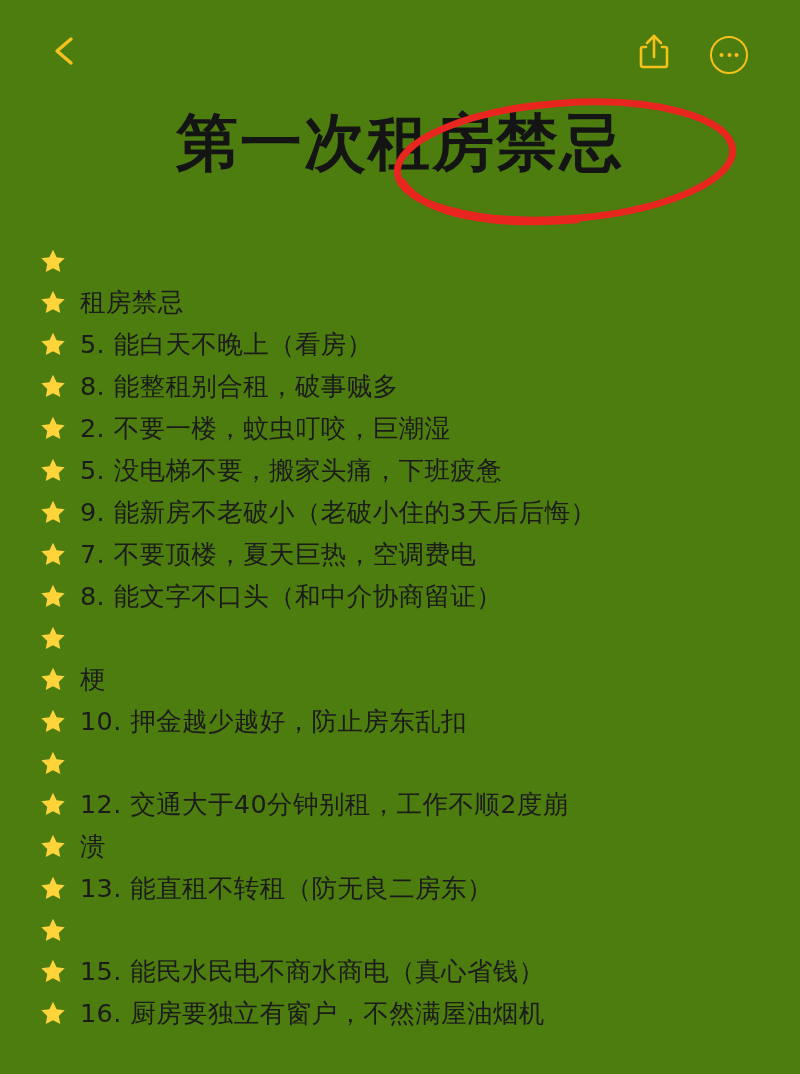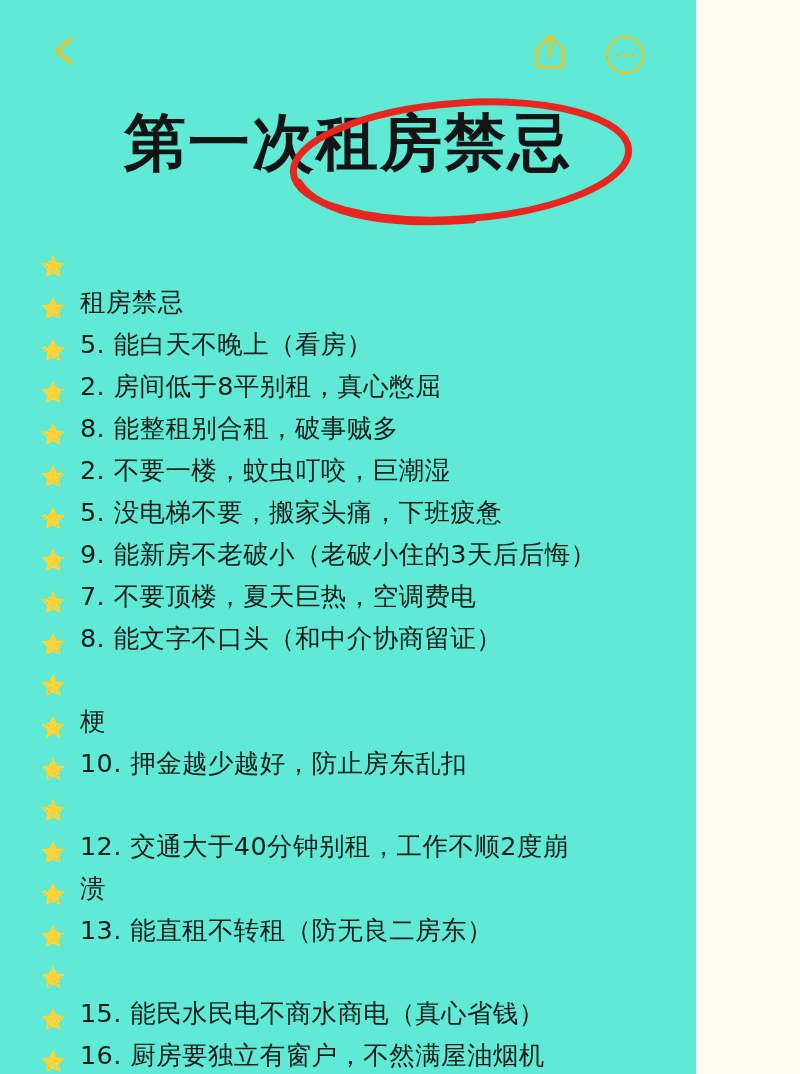--- a/index.html
+++ b/index.html
@@ -4,23 +4,23 @@
 <style>
   * { box-sizing: border-box; margin: 0; padding: 0; }
   html, body {
     width: 800px;
     height: 1074px;
     background: #fffdf2;
     font-family: "Liberation Sans", "DejaVu Sans", sans-serif;
   }
   .page {
     position: relative;
-    width: 696px;
+    width: 800px;
     height: 1074px;
-    background: #5eead4;
+    background: #4d7c0f;
     overflow: hidden;
   }
 
   
   .topbar {
     position: relative;
     height: 90px;
   }
   .back-btn {
     position: absolute;
@@ -93,21 +93,21 @@
     pointer-events: none;
   }
 
   
   .list {
     margin-top: 24px;
     padding: 0 44px 0 40px;
   }
   .row {
     display: flex;
-    align-items: flex-end;
+    align-items: flex-start;
     min-height: 41px;
     padding: 2px 0;
   }
   .star {
     flex: 0 0 auto;
     width: 26px;
     height: 26px;
     margin-top: 6px;
     margin-right: 14px;
   }
@@ -186,28 +186,20 @@
 
     <div class="row">
       <span class="star">
         <svg width="26" height="26" viewBox="0 0 24 24">
             <polygon points="12,1.6 15.3,8.5 22.8,9.5 17.3,14.7 18.7,22.2 12,18.6 5.3,22.2 6.7,14.7 1.2,9.5 8.7,8.5" fill="#ffd43a"></polygon>
           </svg>
       </span>
       <span class="row-text">5. 能白天不晚上（看房）</span>
     </div>
 
-    <div class="row">
-      <span class="star">
-        <svg width="26" height="26" viewBox="0 0 24 24">
-            <polygon points="12,1.6 15.3,8.5 22.8,9.5 17.3,14.7 18.7,22.2 12,18.6 5.3,22.2 6.7,14.7 1.2,9.5 8.7,8.5" fill="#ffd43a"></polygon>
-          </svg>
-      </span>
-      <span class="row-text">2. 房间低于8平别租，真心憋屈</span>
-    </div>
 
     <div class="row">
       <span class="star">
         <svg width="26" height="26" viewBox="0 0 24 24">
             <polygon points="12,1.6 15.3,8.5 22.8,9.5 17.3,14.7 18.7,22.2 12,18.6 5.3,22.2 6.7,14.7 1.2,9.5 8.7,8.5" fill="#ffd43a"></polygon>
           </svg>
       </span>
       <span class="row-text">8. 能整租别合租，破事贼多</span>
     </div>
 

